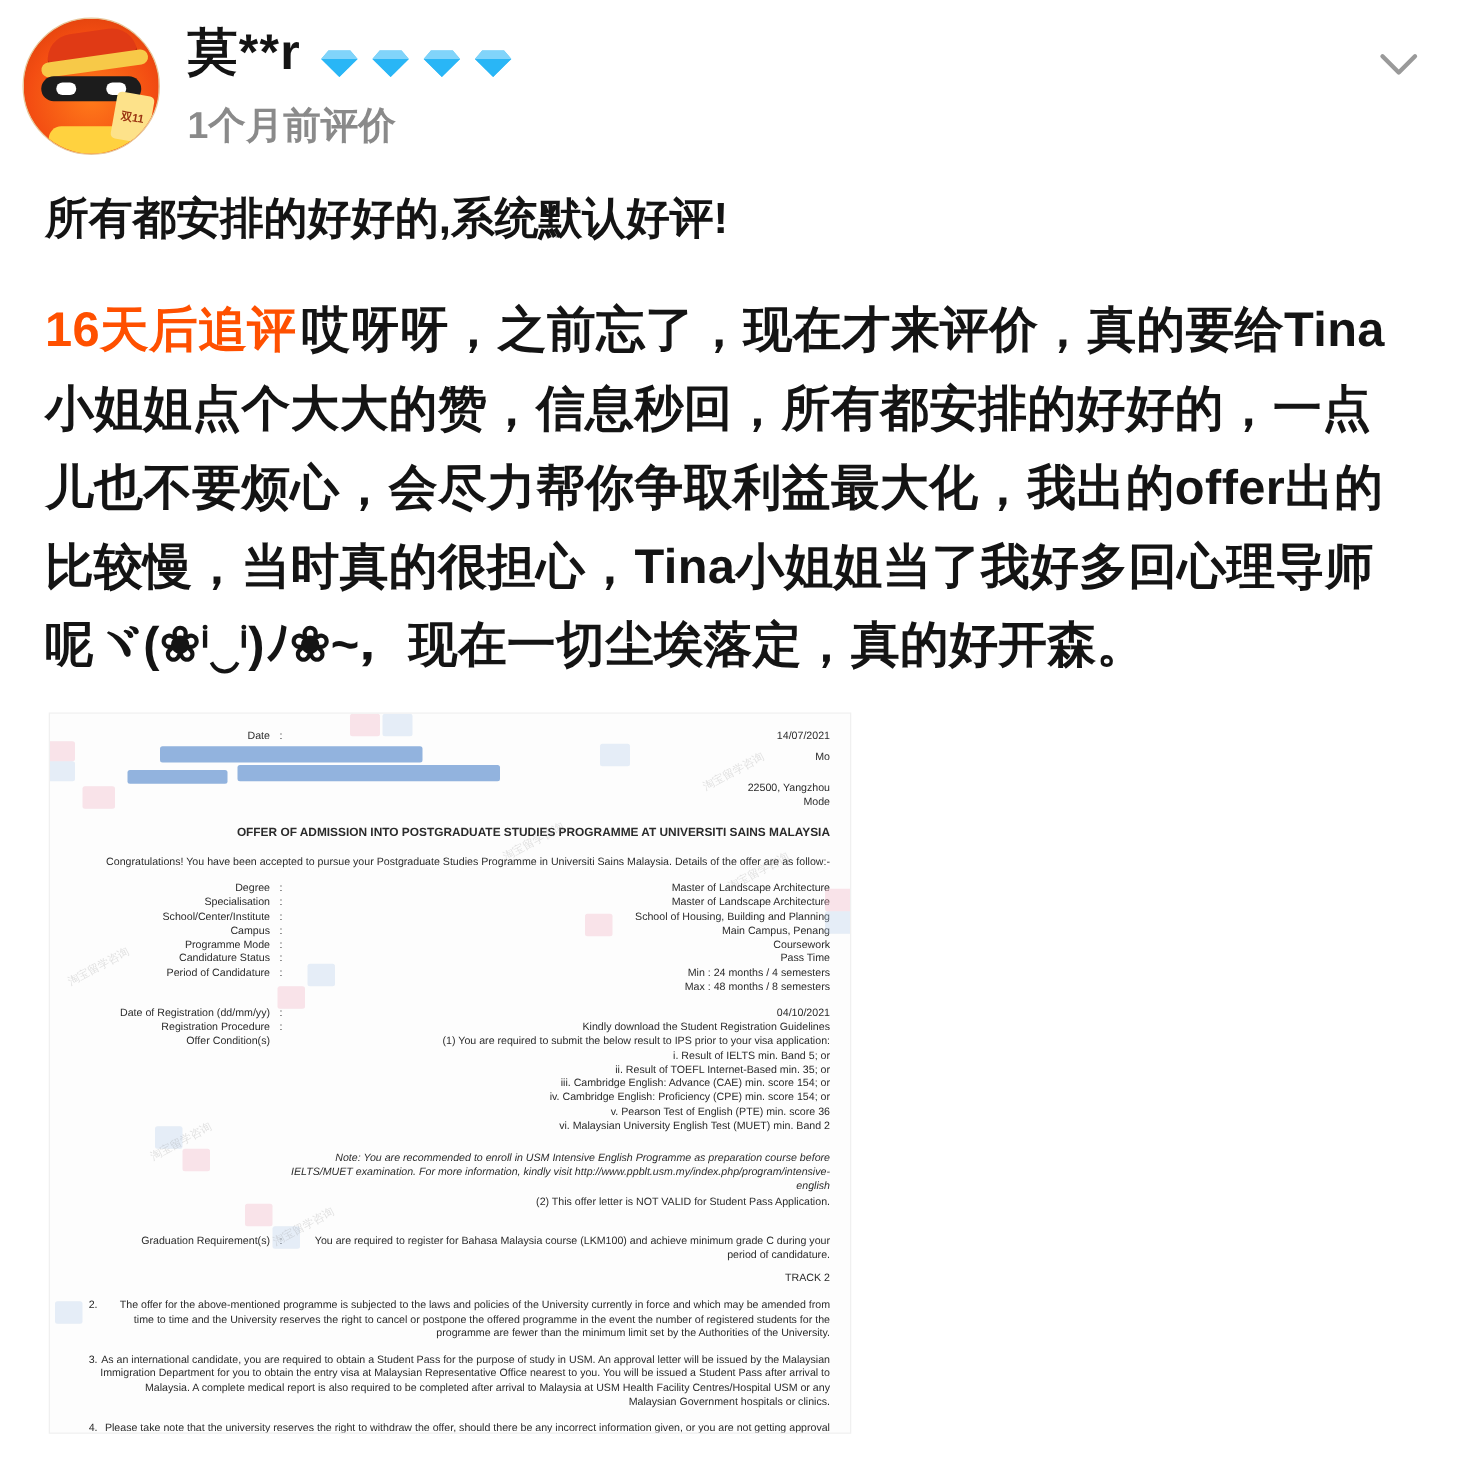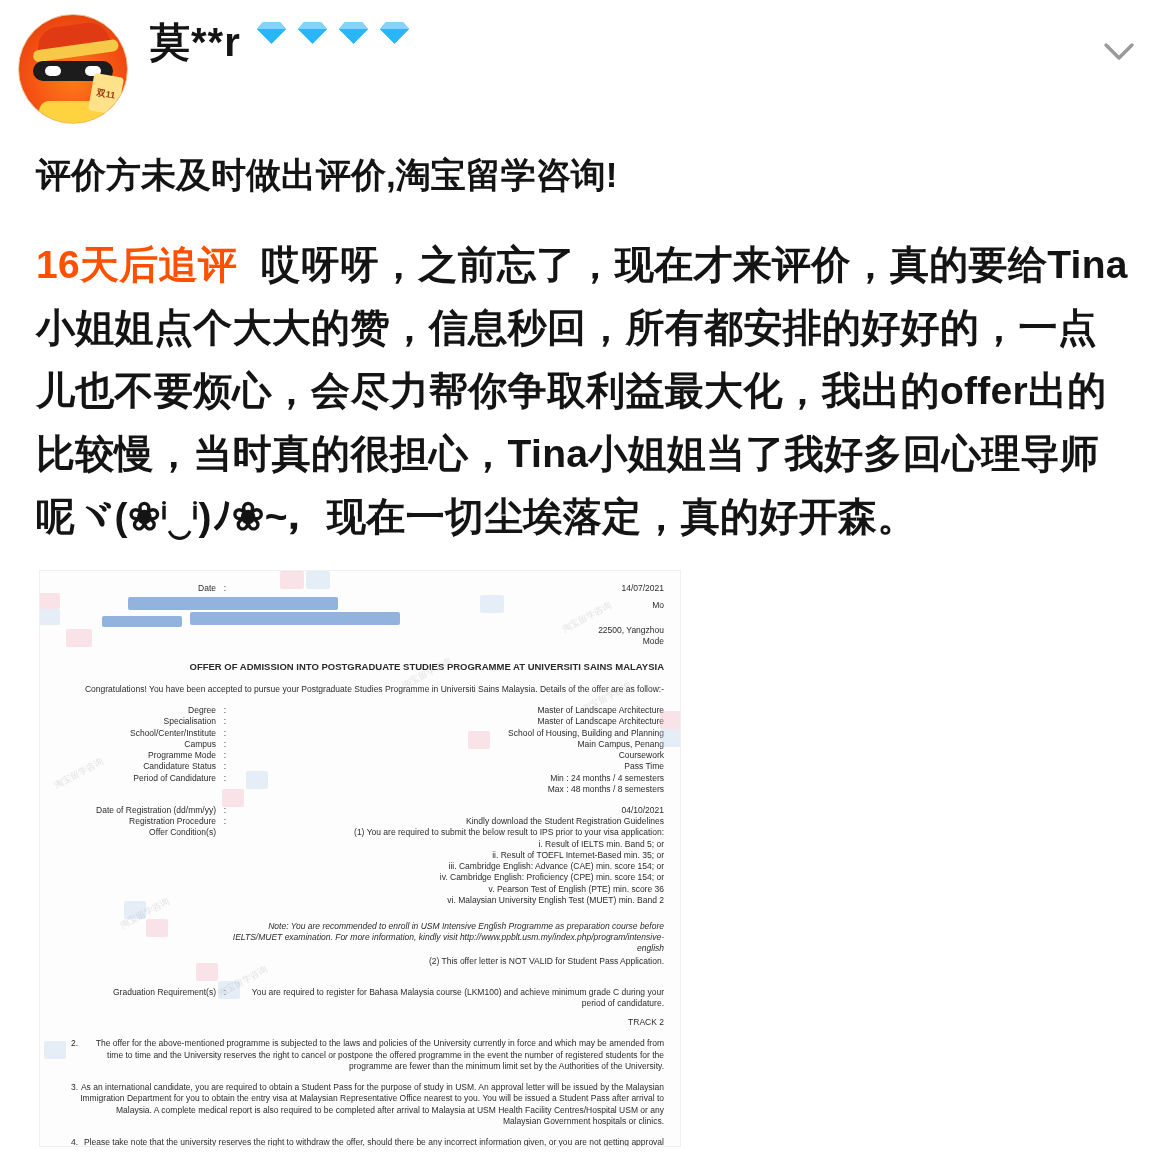--- a/index.html
+++ b/index.html
@@ -93,21 +93,21 @@
     border-radius: 10px 10px 0 0;
   }
   .head-text {
     margin-left: 22px;
     padding-top: 6px;
     flex: 1 1 auto;
     min-width: 0;
   }
   .name-row {
     display: flex;
-    align-items: flex-start;
+    align-items: flex-end;
     gap: 14px;
   }
   .user-name {
     font-size: 40px;
     font-weight: bold;
     color: #141414;
     letter-spacing: 1px;
     line-height: 1.1;
   }
   .diamonds {
@@ -146,21 +146,21 @@
   }
   .append-block {
     font-size: 39px;
     font-weight: bold;
     color: #141414;
     line-height: 1.62;
     letter-spacing: 0.3px;
   }
   .append-label {
     color: #ff5000;
-    margin-right: 24px;
+    margin-right: 4px;
   }
   
   .attachment-wrap {
     margin: 22px 0 0 40px;
     width: 640px;
     position: relative;
   }
   .doc {
     width: 640px;
     height: 575px;
@@ -255,29 +255,30 @@
               <path d="M8 2h18l6 7H2z" fill="#81d4fa"></path>
               <path d="M2 9h30l-15 15z" fill="#29b6f6"></path>
             </svg>
           <svg class="diamond" viewBox="0 0 34 26">
               <path d="M8 2h18l6 7-15 15L2 9z" fill="#4fc3f7"></path>
               <path d="M8 2h18l6 7H2z" fill="#81d4fa"></path>
               <path d="M2 9h30l-15 15z" fill="#29b6f6"></path>
             </svg>
         </div>
       </div>
+      <div class="time-text">1个月前评价</div>
     </div>
 
     <svg class="chevron" viewBox="0 0 46 46">
       <path d="M10 17 L23 30 L36 17" fill="none" stroke="#9a9a9a" stroke-width="3.5" stroke-linecap="round" stroke-linejoin="round"></path>
     </svg>
   </div>
 
   <div class="review-body">
-    <div class="first-line">评价方未及时做出评价,淘宝留学咨询!</div>
+    <div class="first-line">所有都安排的好好的,系统默认好评!</div>
     <div class="append-block">
       <span class="append-label">16天后追评</span><span>哎呀呀，之前忘了，现在才来评价，真的要给Tina小姐姐点个大大的赞，信息秒回，所有都安排的好好的，一点儿也不要烦心，会尽力帮你争取利益最大化，我出的offer出的比较慢，当时真的很担心，Tina小姐姐当了我好多回心理导师呢ヾ(❀ⁱ‿ⁱ)ﾉ❀~，现在一切尘埃落定，真的好开森。</span>
     </div>
   </div>
 
   <div class="attachment-wrap">
     <div class="doc">
       <div class="doc-inner">
 
         <div class="row">

